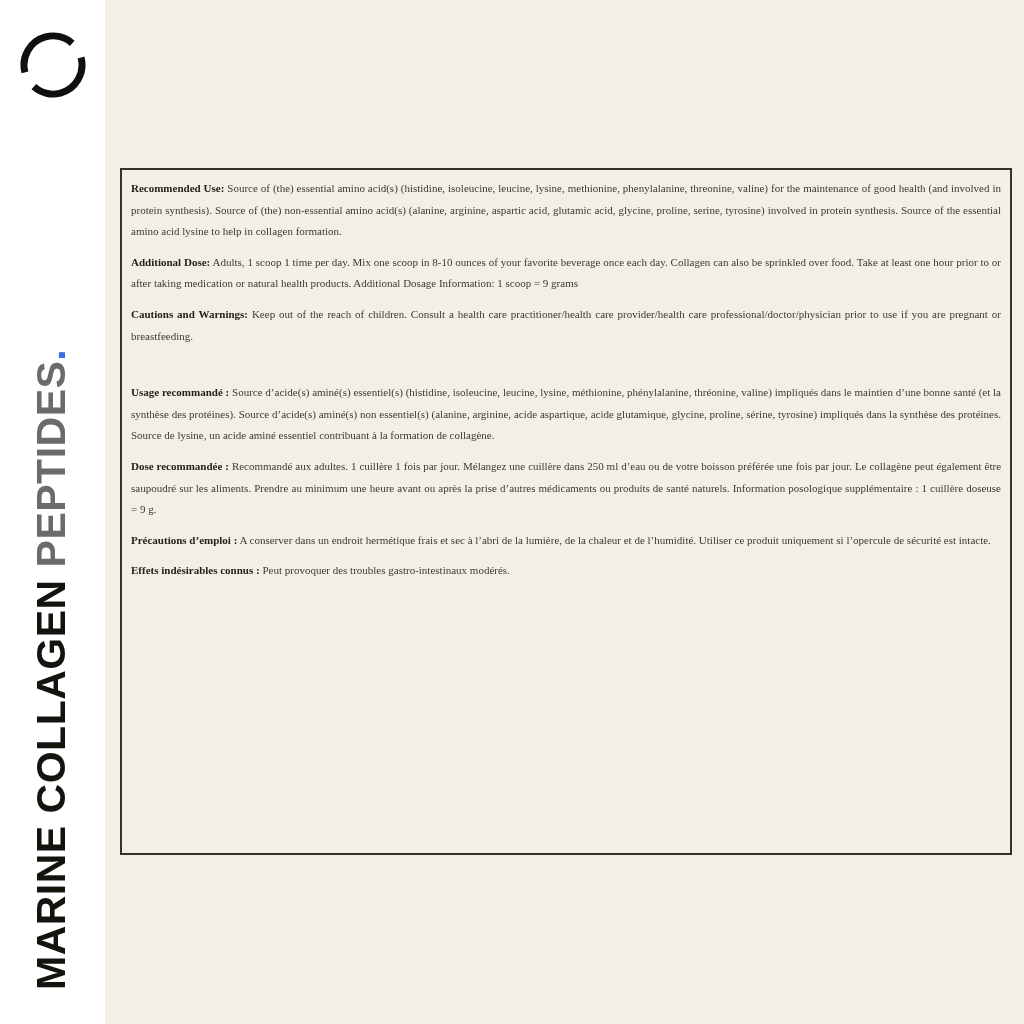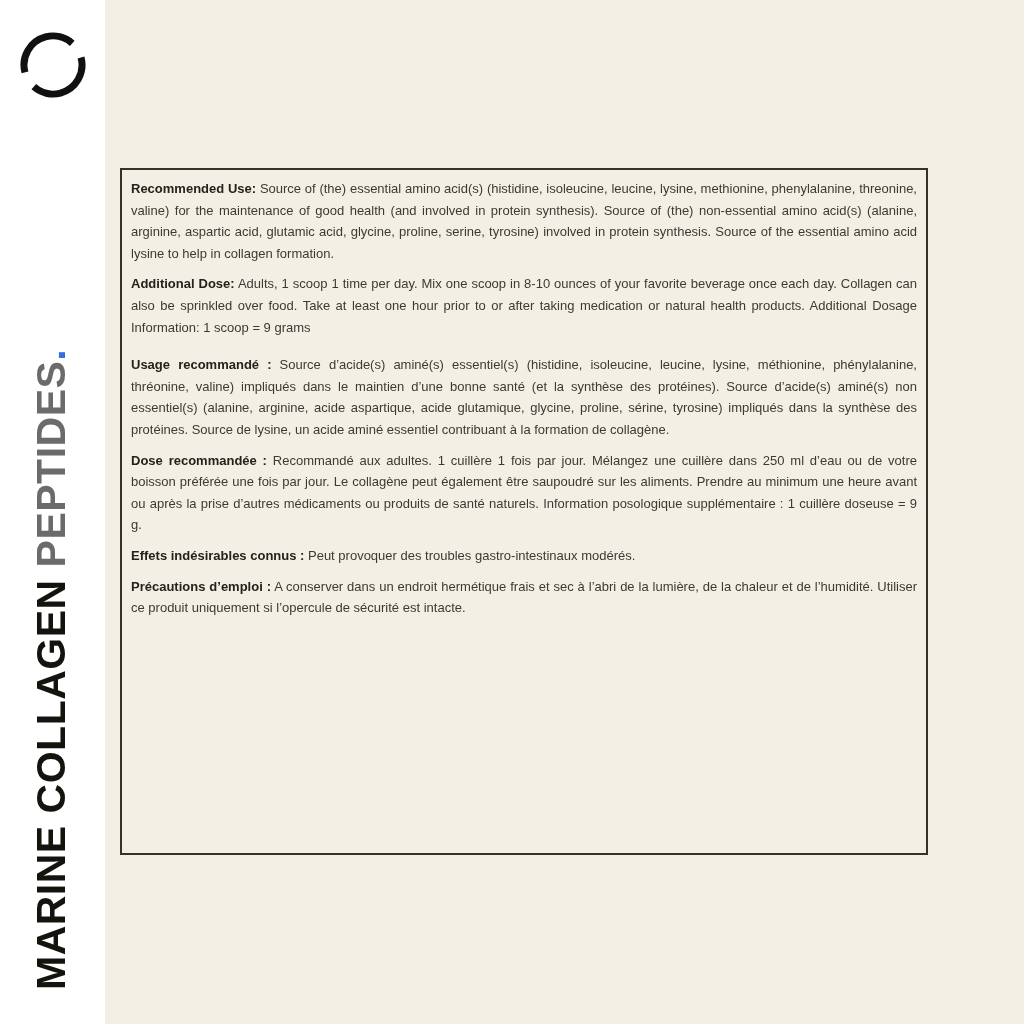--- a/index.html
+++ b/index.html
@@ -31,46 +31,48 @@
     font-weight: 700;
     letter-spacing: 0.5px;
     color: #14140f;
     line-height: 1;
   }
   .vertical-title .gray { color: #6b6b6b; }
   .vertical-title .dot  { color: #3a6de0; }
   .label-box {
     position: absolute;
     left: 120px; top: 168px;
-    width: 808px;
+    width: 892px;
     min-height: 687px;
     border: 2px solid #33332c;
     padding: 8px 9px 6px 9px;
     color: #3b3a33;
-    font-size: 13px;
+    font-size: 11px;
     line-height: 21.6px;
     text-align: justify;
+    font-family: Liberation Serif, serif;
   }
   .label-box p { margin-bottom: 9px; }
-  .label-box p.section-gap { margin-top: 16px; }
+  .label-box p.section-gap { margin-top: 35px; }
   .label-box strong { color: #23221b; font-weight: 700; }
 </style>
 </head>
 <body>
 
 <div class="side-strip"></div>
 
 <svg class="logo" viewBox="0 0 68 68" aria-hidden="true">
   <circle cx="34" cy="34" r="29" fill="none" stroke="#101010" stroke-width="7" stroke-dasharray="74 17" transform="rotate(-15 34 34)"></circle>
 </svg>
 
 <div class="vertical-title">
   <span>MARINE COLLAGEN </span><span class="gray">PEPTIDES</span><span class="dot">.</span>
 </div>
 
 <div class="label-box">
   <p><strong>Recommended Use:</strong><span> Source of (the) essential amino acid(s) (histidine, isoleucine, leucine, lysine, methionine, phenylalanine, threonine, valine) for the maintenance of good health (and involved in protein synthesis). Source of (the) non-essential amino acid(s) (alanine, arginine, aspartic acid, glutamic acid, glycine, proline, serine, tyrosine) involved in protein synthesis. Source of the essential amino acid lysine to help in collagen formation.</span></p>
   <p><strong>Additional Dose:</strong><span> Adults, 1 scoop 1 time per day. Mix one scoop in 8-10 ounces of your favorite beverage once each day. Collagen can also be sprinkled over food. Take at least one hour prior to or after taking medication or natural health products. Additional Dosage Information: 1 scoop = 9 grams</span></p>
+  <p><strong>Cautions and Warnings:</strong><span> Keep out of the reach of children. Consult a health care practitioner/health care provider/health care professional/doctor/physician prior to use if you are pregnant or breastfeeding.</span></p>
   <p class="section-gap"><strong>Usage recommandé :</strong><span> Source d’acide(s) aminé(s) essentiel(s) (histidine, isoleucine, leucine, lysine, méthionine, phénylalanine, thréonine, valine) impliqués dans le maintien d’une bonne santé (et la synthèse des protéines). Source d’acide(s) aminé(s) non essentiel(s) (alanine, arginine, acide aspartique, acide glutamique, glycine, proline, sérine, tyrosine) impliqués dans la synthèse des protéines. Source de lysine, un acide aminé essentiel contribuant à la formation de collagène.</span></p>
   <p><strong>Dose recommandée :</strong><span> Recommandé aux adultes. 1 cuillère 1 fois par jour. Mélangez une cuillère dans 250 ml d’eau ou de votre boisson préférée une fois par jour. Le collagène peut également être saupoudré sur les aliments. Prendre au minimum une heure avant ou après la prise d’autres médicaments ou produits de santé naturels. Information posologique supplémentaire : 1 cuillère doseuse = 9 g.</span></p>
+  <p><strong>Précautions d’emploi :</strong><span> A conserver dans un endroit hermétique frais et sec à l’abri de la lumière, de la chaleur et de l’humidité. Utiliser ce produit uniquement si l’opercule de sécurité est intacte.</span></p>
   <p><strong>Effets indésirables connus :</strong><span> Peut provoquer des troubles gastro-intestinaux modérés.</span></p>
-  <p><strong>Précautions d’emploi :</strong><span> A conserver dans un endroit hermétique frais et sec à l’abri de la lumière, de la chaleur et de l’humidité. Utiliser ce produit uniquement si l’opercule de sécurité est intacte.</span></p>
 </div>
 
 </body></html>

